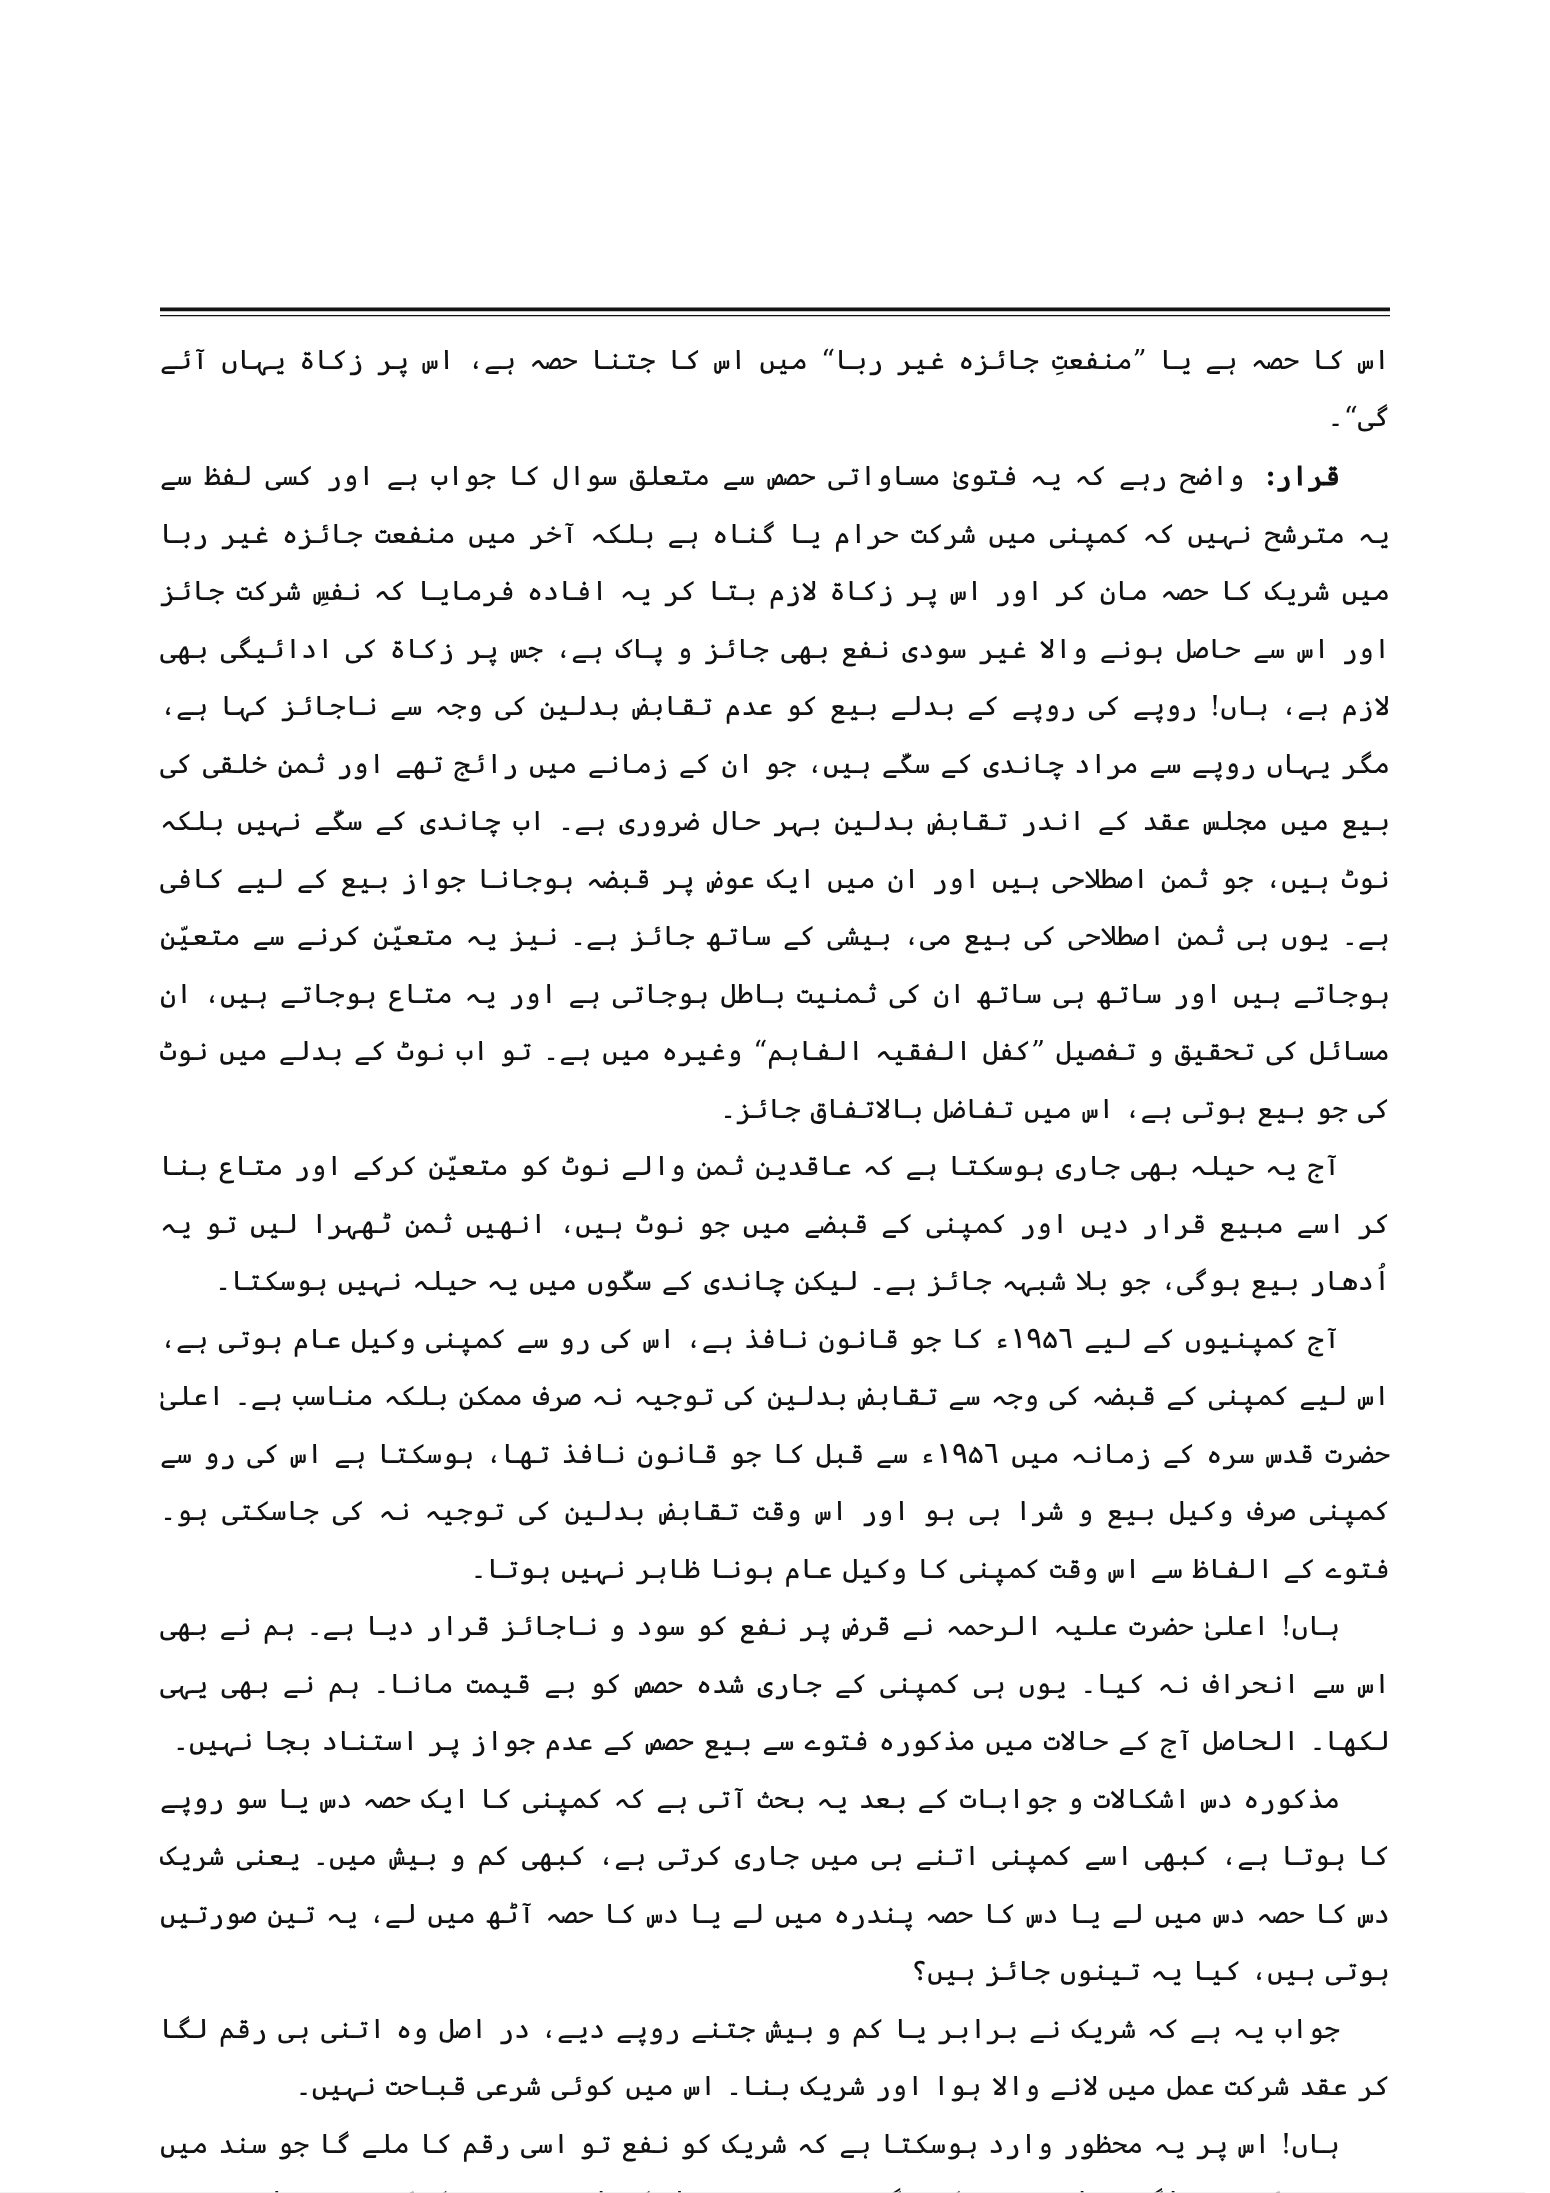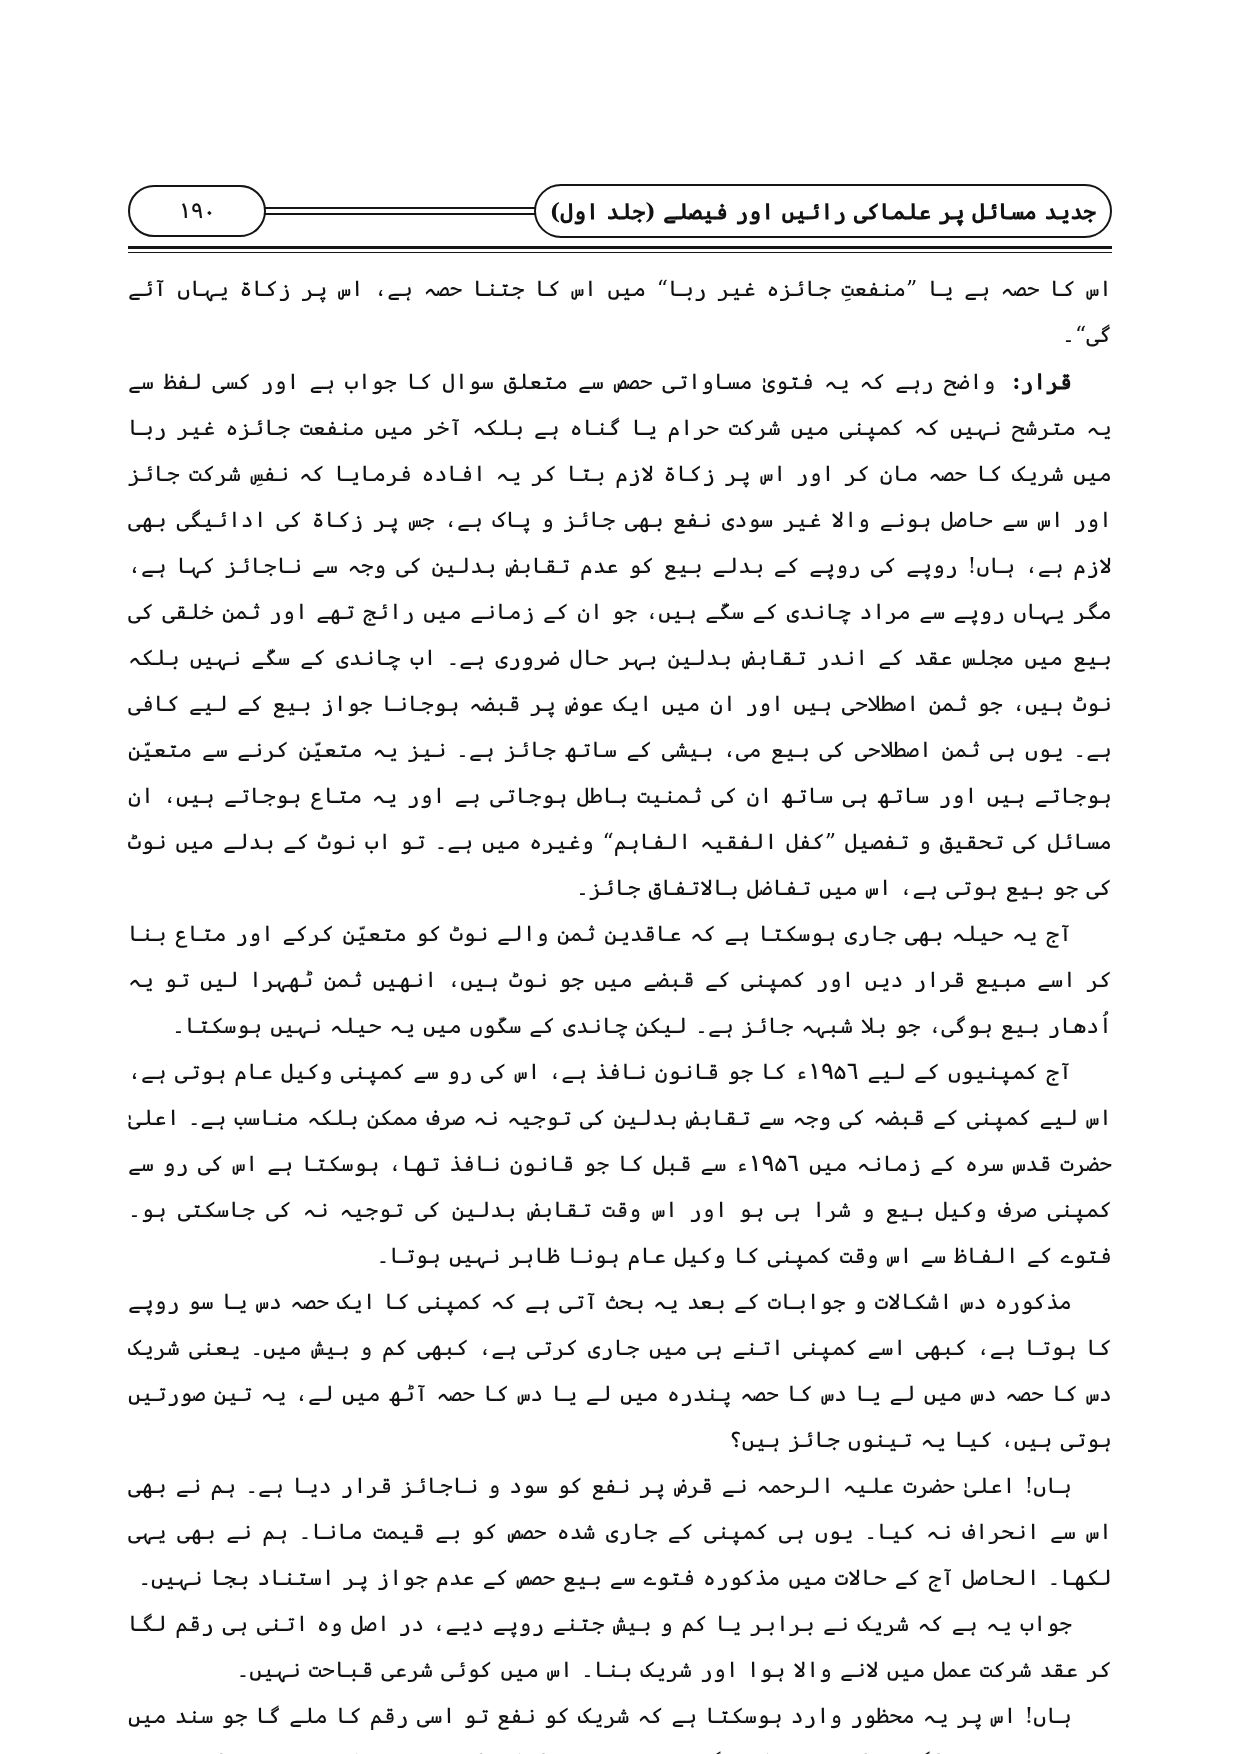--- a/index.html
+++ b/index.html
@@ -77,29 +77,20 @@
   }
   .body-text p { text-indent:40px; }
   .body-text p.no-indent { text-indent:0; }
   .lead-word { font-weight:bold; padding-left:7px; }
 </style>
 </head>
 <body>
 
 <div class="page">
 
-  <div class="header-row">
-    <div class="page-pill">
-      <span>۱۹۰</span>
-    </div>
-    <div class="header-line"></div>
-    <div class="title-oval">
-      <span>جدید مسائل پر علماکی رائیں اور فیصلے (جلد اول)</span>
-    </div>
-  </div>
 
   <div class="section-rule"></div>
 
   <div class="body-text">
 
     <p class="no-indent">
       <span>اس کا حصہ ہے یا ”منفعتِ جائزہ غیر ربا“ میں اس کا جتنا حصہ ہے، اس پر زکاۃ یہاں آئے گی“۔</span>
     </p>
 
     <p>
@@ -109,25 +100,25 @@
 
     <p>
       <span>آج یہ حیلہ بھی جاری ہوسکتا ہے کہ عاقدین ثمن والے نوٹ کو متعیّن کرکے اور متاع بنا کر اسے مبیع قرار دیں اور کمپنی کے قبضے میں جو نوٹ ہیں، انھیں ثمن ٹھہرا لیں تو یہ اُدھار بیع ہوگی، جو بلا شبہہ جائز ہے۔ لیکن چاندی کے سکّوں میں یہ حیلہ نہیں ہوسکتا۔</span>
     </p>
 
     <p>
       <span>آج کمپنیوں کے لیے ۱۹۵۶ء کا جو قانون نافذ ہے، اس کی رو سے کمپنی وکیل عام ہوتی ہے، اس لیے کمپنی کے قبضہ کی وجہ سے تقابض بدلین کی توجیہ نہ صرف ممکن بلکہ مناسب ہے۔ اعلیٰ حضرت قدس سرہ کے زمانہ میں ۱۹۵۶ء سے قبل کا جو قانون نافذ تھا، ہوسکتا ہے اس کی رو سے کمپنی صرف وکیل بیع و شرا ہی ہو اور اس وقت تقابض بدلین کی توجیہ نہ کی جاسکتی ہو۔ فتوے کے الفاظ سے اس وقت کمپنی کا وکیل عام ہونا ظاہر نہیں ہوتا۔</span>
     </p>
 
     <p>
-      <span>مذکورہ دس اشکالات و جوابات کے بعد یہ بحث آتی ہے کہ کمپنی کا ایک حصہ دس یا سو روپے کا ہوتا ہے، کبھی اسے کمپنی اتنے ہی میں جاری کرتی ہے، کبھی کم و بیش میں۔ یعنی شریک دس کا حصہ دس میں لے یا دس کا حصہ پندرہ میں لے یا دس کا حصہ آٹھ میں لے، یہ تین صورتیں ہوتی ہیں، کیا یہ تینوں جائز ہیں؟</span>
+      <span>ہاں! اعلیٰ حضرت علیہ الرحمہ نے قرض پر نفع کو سود و ناجائز قرار دیا ہے۔ ہم نے بھی اس سے انحراف نہ کیا۔ یوں ہی کمپنی کے جاری شدہ حصص کو بے قیمت مانا۔ ہم نے بھی یہی لکھا۔ الحاصل آج کے حالات میں مذکورہ فتوے سے بیع حصص کے عدم جواز پر استناد بجا نہیں۔</span>
     </p>
 
     <p>
-      <span>ہاں! اعلیٰ حضرت علیہ الرحمہ نے قرض پر نفع کو سود و ناجائز قرار دیا ہے۔ ہم نے بھی اس سے انحراف نہ کیا۔ یوں ہی کمپنی کے جاری شدہ حصص کو بے قیمت مانا۔ ہم نے بھی یہی لکھا۔ الحاصل آج کے حالات میں مذکورہ فتوے سے بیع حصص کے عدم جواز پر استناد بجا نہیں۔</span>
+      <span>مذکورہ دس اشکالات و جوابات کے بعد یہ بحث آتی ہے کہ کمپنی کا ایک حصہ دس یا سو روپے کا ہوتا ہے، کبھی اسے کمپنی اتنے ہی میں جاری کرتی ہے، کبھی کم و بیش میں۔ یعنی شریک دس کا حصہ دس میں لے یا دس کا حصہ پندرہ میں لے یا دس کا حصہ آٹھ میں لے، یہ تین صورتیں ہوتی ہیں، کیا یہ تینوں جائز ہیں؟</span>
     </p>
 
     <p>
       <span>جواب یہ ہے کہ شریک نے برابر یا کم و بیش جتنے روپے دیے، در اصل وہ اتنی ہی رقم لگا کر عقد شرکت عمل میں لانے والا ہوا اور شریک بنا۔ اس میں کوئی شرعی قباحت نہیں۔</span>
     </p>
 
     <p>
       <span>ہاں! اس پر یہ محظور وارد ہوسکتا ہے کہ شریک کو نفع تو اسی رقم کا ملے گا جو سند میں چھپی ہوئی ہے، اگرچہ اس نے دس کی جگہ بیس دیے ہوں لیکن اس میں بھی کوئی حرج معلوم نہیں ہوتا، کیوں کہ کمپنی کے آئین میں جب یہ شرط متعارف ہے کہ گراں قدر والے حصص میں اضافی روپوں پر نفع نہیں ملے گا تو اس کے جانتے ہوئے ان حصوں کو لینے کا مطلب یہ ہوا کہ حصہ دار صرف</span>
     </p>
 

